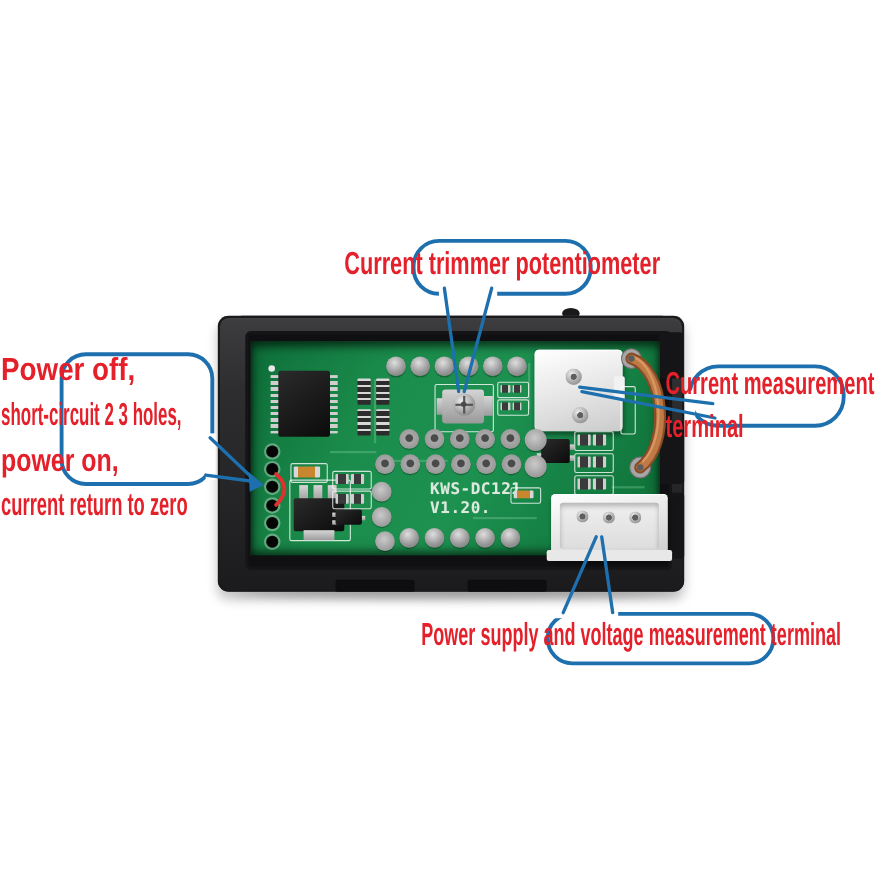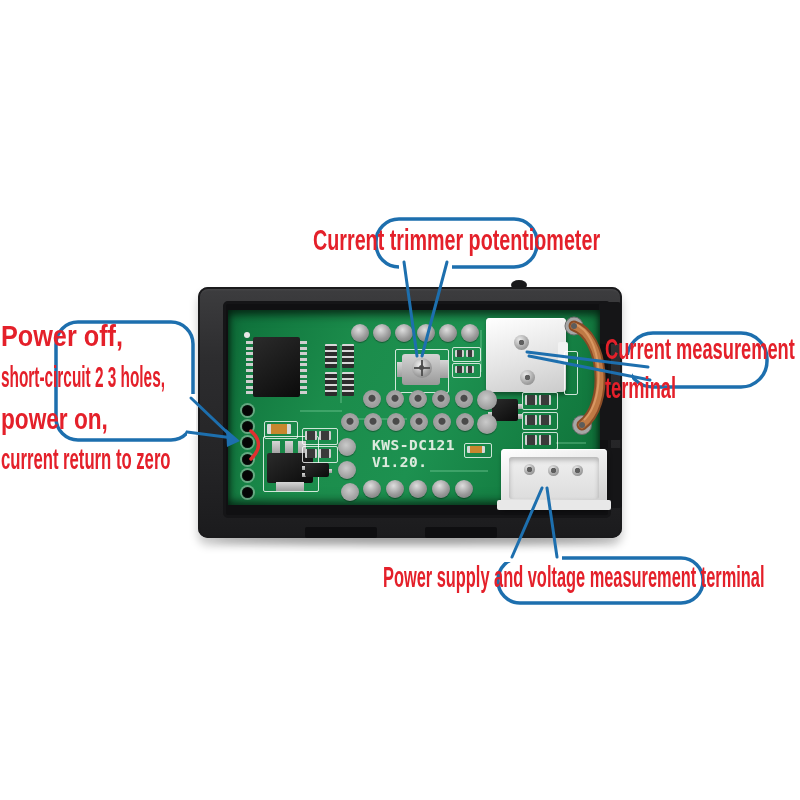--- a/index.html
+++ b/index.html
@@ -28,21 +28,21 @@
   .pins-v{background:repeating-linear-gradient(180deg,#cfcfcf 0 3px,rgba(0,0,0,0) 3px 5.6px);}
   .rnet{background:repeating-linear-gradient(180deg,#d8d8d8 0 2px,#2c2c2c 2px 6px);border-radius:1px;}
   .silkbox{border:1.5px solid rgba(255,255,255,.8);border-radius:2px;}
   .metal{background:linear-gradient(#d6d6d6,#9d9d9d);}
   .conn{background:linear-gradient(165deg,#ffffff,#e4e4e4 55%,#cbcbcb);border-radius:4px;
         box-shadow:1px 3px 4px rgba(0,0,0,.4), inset 0 1px 1px #fff;}
   .pinhole{border-radius:50%;
     background:radial-gradient(circle at 50% 50%, #5e5e5e 0 2.5px, rgba(0,0,0,0) 3px),
                radial-gradient(circle at 38% 32%, #ececec, #a9a9a9 55%, #7b7b7b);}
   .silk{position:absolute;color:#dcead e0;color:#dceadd;font:700 14.5px "DejaVu Sans Mono",monospace;
-        letter-spacing:.5px;white-space:nowrap;text-shadow:0 0 1px rgba(255,255,255,.25);}
+        letter-spacing:.5px;white-space:nowrap;text-shadow:0 0 1px rgba(255,255,255,.25);margin-left:19px;}
   
   .overlay{left:0;top:0;width:800px;height:800px;z-index:3;}
   .lbl{position:absolute;z-index:5;color:#e4202a;font:800 29px "Liberation Sans",sans-serif;
        white-space:nowrap;transform-origin:left top;}
 </style>
 </head>
 <body>
 
 <div class="stage">
 

